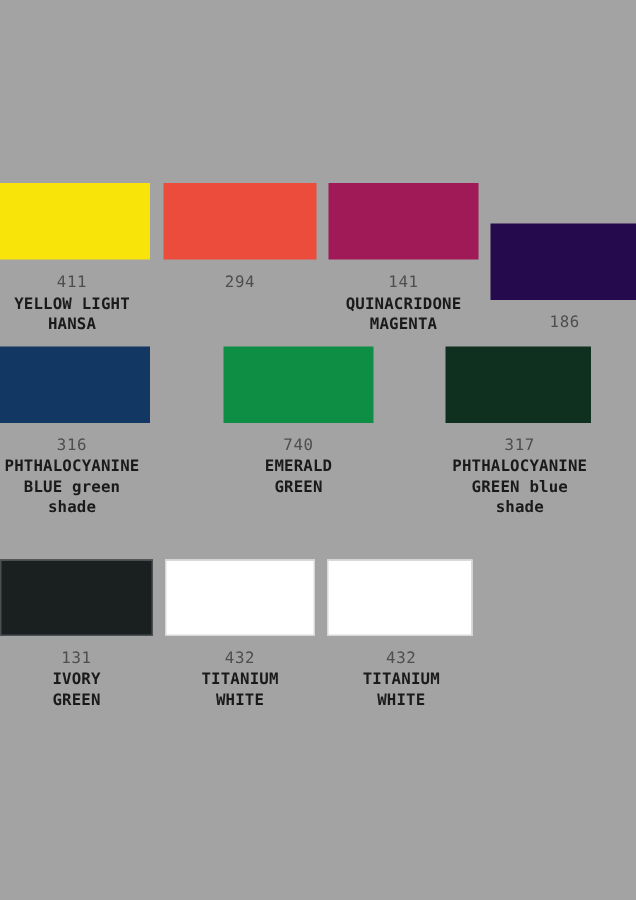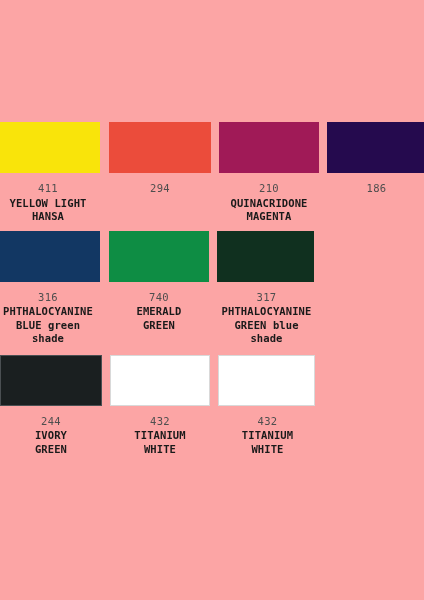--- a/index.html
+++ b/index.html
@@ -12,33 +12,33 @@
     height: 600px;
     background: #ffffff;
     font-family: "DejaVu Sans Mono", "Liberation Mono", monospace;
     overflow: hidden;
   }
 
   .chart {
     position: relative;
     width: 424px;
     height: 600px;
-    background: #fca5a5;
+    background: #a3a3a3;
     box-sizing: border-box;
     padding-top: 122px;
   }
 
   .swatch-row {
     display: flex;
     width: 100%;
     box-sizing: border-box;
   }
 
   .row-1 { margin-bottom: 7px; }
-  .row-2 { margin-bottom: 9px; }
+  .row-2 { margin-bottom: 27px; gap: 40px; }
 
   
   .cell {
     box-sizing: border-box;
     display: flex;
     flex-direction: column;
     align-items: center;
   }
 
   .cell-0 {
@@ -49,20 +49,21 @@
   .cell-1 {
     width: 102px;
     margin-right: 8px;
   }
   .cell-2 {
     width: 100px;
     margin-right: 8px;
   }
   .cell-3 {
     width: 97px;
+    justify-content: flex-end;
   }
 
   .chip {
     width: 100%;
     height: 51px;
     box-sizing: border-box;
     display: block;
   }
 
   .cell-1 .chip,
@@ -131,21 +132,21 @@
     <div class="cell cell-1">
       <div class="chip" id="chip-1" style="background-color: rgb(235, 76, 59);"></div>
       <div class="caption">
         <span class="code">294</span>
       </div>
     </div>
 
     <div class="cell cell-2">
       <div class="chip" id="chip-2" style="background-color: rgb(160, 26, 87);"></div>
       <div class="caption">
-        <span class="code">210</span>
+        <span class="code">141</span>
         <span class="name">QUINACRIDONE
 MAGENTA</span>
       </div>
     </div>
 
     <div class="cell cell-3">
       <div class="chip" id="chip-3" style="background-color: rgb(37, 10, 78);"></div>
       <div class="caption">
         <span class="code">186</span>
       </div>
@@ -184,21 +185,21 @@
     </div>
 
   </div>
 
   <div class="swatch-row row-3">
 
 
     <div class="cell cell-1">
       <div class="chip bordered-dark" id="chip-9" style="background-color: rgb(26, 31, 32);"></div>
       <div class="caption">
-        <span class="code">244</span>
+        <span class="code">131</span>
         <span class="name">IVORY
 GREEN</span>
       </div>
     </div>
 
     <div class="cell cell-2">
       <div class="chip bordered-light" id="chip-10" style="background-color: rgb(255, 255, 255);"></div>
       <div class="caption">
         <span class="code">432</span>
         <span class="name">TITANIUM

